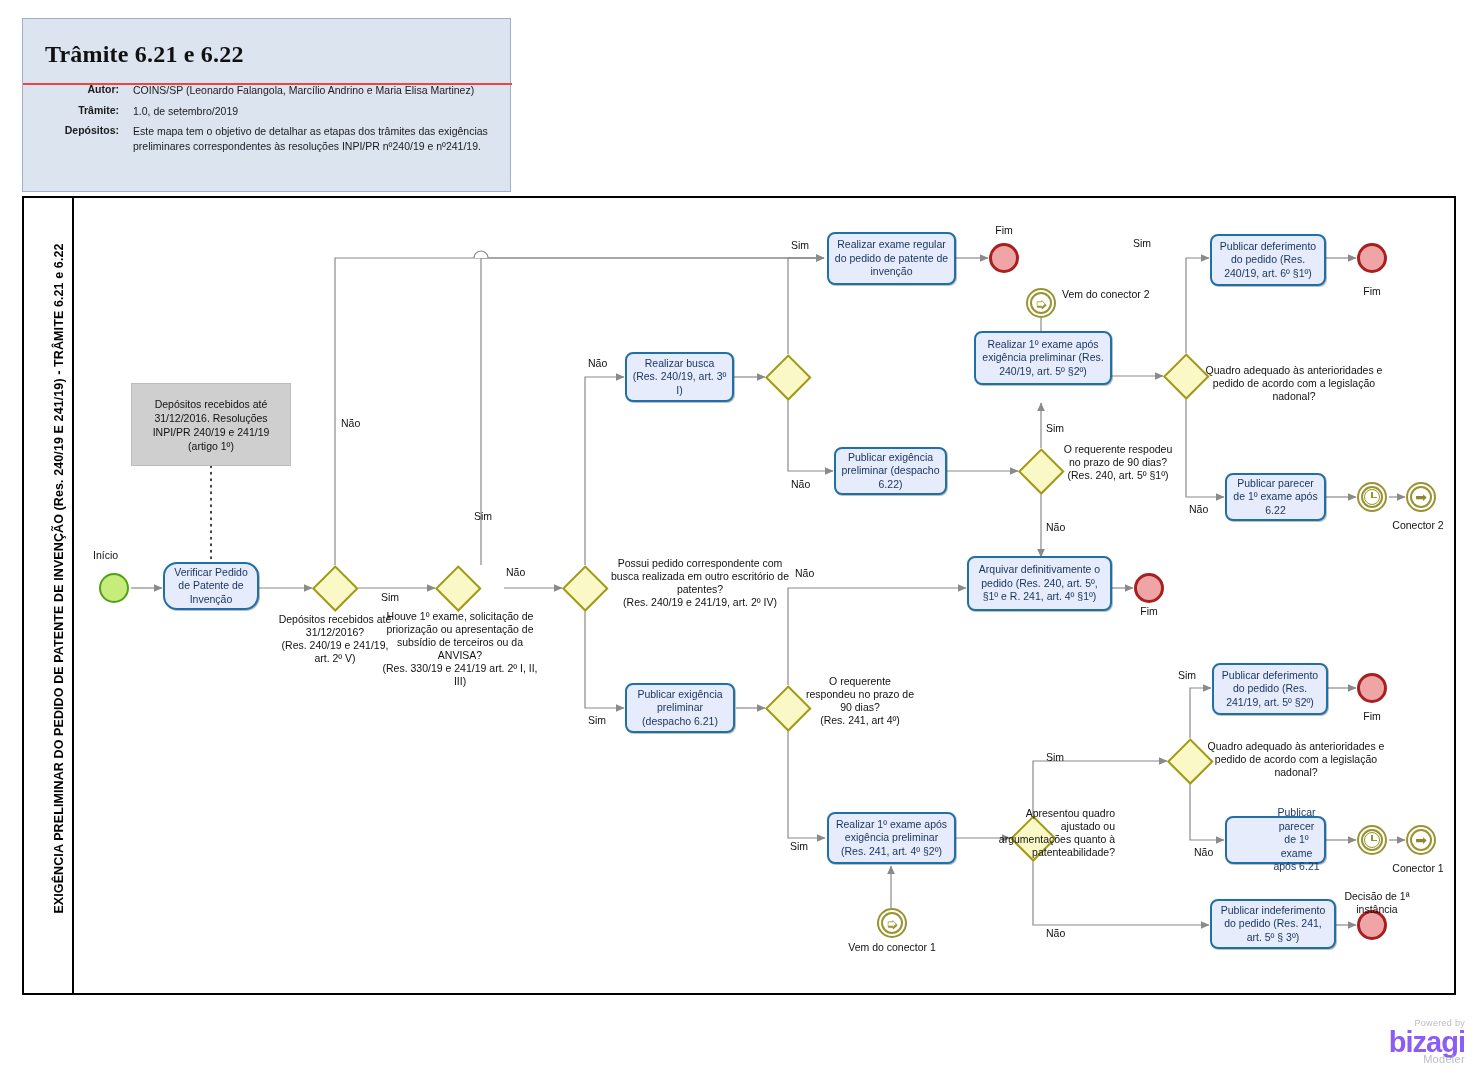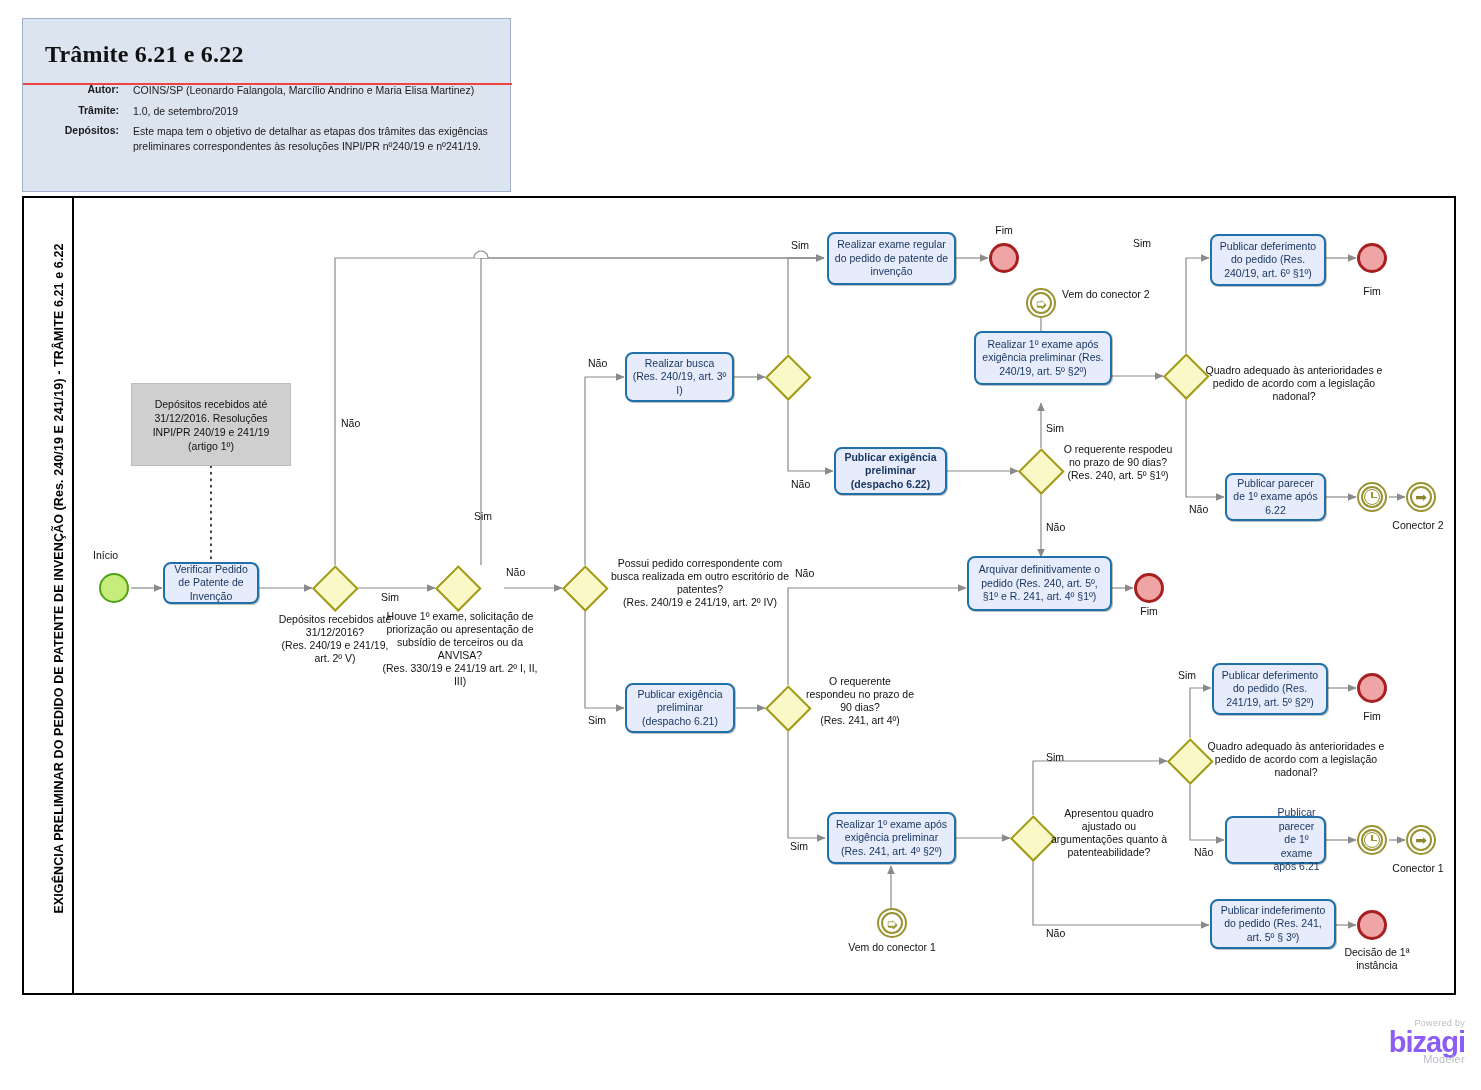--- a/index.html
+++ b/index.html
@@ -184,21 +184,21 @@
   </svg>
 
   <div class="canvas">
 
     <div class="ev start" style="left:99px;top:573px;"></div>
     <div class="lbl l" style="left:93px;top:549px;width:70px;">Início</div>
 
     <div class="note" style="left:131px;top:383px;width:160px;height:83px;">Depósitos recebidos até 31/12/2016.
 Resoluções INPI/PR 240/19 e 241/19 (artigo 1º)</div>
 
-    <div class="task" style="left:163px;top:562px;width:96px;height:42px;">Verificar Pedido de Patente de Invenção</div>
+    <div class="task" style="left:163px;top:562px;width:96px;height:48px;border-radius:14px;">Verificar Pedido de Patente de Invenção</div>
 
     <div class="gw" style="left:312px;top:565px;">
         <i></i>
       </div>
     <div class="lbl c" style="left:275px;top:613px;width:120px;">Depósitos recebidos até 31/12/2016?
 (Res. 240/19 e 241/19, art. 2º V)</div>
 
     <div class="gw" style="left:435px;top:565px;">
         <i></i>
       </div>
@@ -214,21 +214,21 @@
     <div class="task" style="left:625px;top:352px;width:109px;height:50px;">Realizar busca (Res. 240/19, art. 3º I)</div>
 
     <div class="gw" style="left:765px;top:354px;">
         <i></i>
       </div>
 
     <div class="task" style="left:827px;top:232px;width:129px;height:53px;">Realizar exame regular do pedido de patente de invenção</div>
     <div class="ev end" style="left:989px;top:243px;"></div>
     <div class="lbl c" style="left:974px;top:224px;width:60px;">Fim</div>
 
-    <div class="task" style="left:834px;top:447px;width:113px;height:48px;font-weight:bold;">Publicar exigência preliminar (despacho 6.22)</div>
+    <div class="task" style="left:834px;top:447px;width:113px;height:48px;">Publicar exigência preliminar (despacho 6.22)</div>
 
     <div class="gw" style="left:1018px;top:448px;">
         <i></i>
       </div>
     <div class="lbl c" style="left:1062px;top:443px;width:112px;">O requerente respodeu no prazo de 90 dias? (Res. 240, art. 5º §1º)</div>
 
     <div class="link" style="left:1026px;top:288px;">
       <div class="inner"></div>
       <div class="glyph" style="left:2px;top:2px;width:22px;height:22px;">➭</div>
     </div>
@@ -273,21 +273,21 @@
     <div class="task" style="left:827px;top:812px;width:129px;height:52px;">Realizar 1º exame após exigência preliminar (Res. 241, art. 4º §2º)</div>
     <div class="link" style="left:877px;top:908px;">
       <div class="inner"></div>
       <div class="glyph" style="left:2px;top:2px;width:22px;height:22px;">➭</div>
     </div>
     <div class="lbl c" style="left:845px;top:941px;width:94px;">Vem do conector 1</div>
 
     <div class="gw" style="left:1010px;top:815px;">
         <i></i>
       </div>
-    <div class="lbl c" style="left:1050px;top:807px;width:118px;">Apresentou quadro ajustado ou argumentações quanto à patenteabilidade?</div>
+    <div class="lbl c" style="left:997px;top:807px;width:118px;text-align:right;">Apresentou quadro ajustado ou argumentações quanto à patenteabilidade?</div>
 
     <div class="gw" style="left:1167px;top:738px;">
         <i></i>
       </div>
     <div class="lbl c" style="left:1205px;top:740px;width:182px;">Quadro adequado às anterioridades e pedido de acordo com a legislação nadonal?</div>
 
     <div class="task" style="left:1212px;top:663px;width:116px;height:52px;">Publicar deferimento do pedido (Res. 241/19, art. 5º §2º)</div>
     <div class="ev end" style="left:1357px;top:673px;"></div>
     <div class="lbl c" style="left:1342px;top:710px;width:60px;">Fim</div>
 
@@ -299,21 +299,21 @@
         <div class="h2"></div>
     </div>
     <div class="link filled" style="left:1406px;top:825px;">
       <div class="inner" style="background:#fff;"></div>
       <div class="glyph" style="left:2px;top:2px;width:22px;height:22px;font-size:14px;color:#8e8729;">➡</div>
     </div>
     <div class="lbl c" style="left:1368px;top:862px;width:100px;">Conector 1</div>
 
     <div class="task" style="left:1210px;top:899px;width:126px;height:50px;">Publicar indeferimento do pedido (Res. 241, art. 5º § 3º)</div>
     <div class="ev end" style="left:1357px;top:910px;"></div>
-    <div class="lbl c" style="left:1331px;top:946px;width:92px;">Decisão de 1ª instância</div>
+    <div class="lbl c" style="left:1331px;top:890px;width:92px;">Decisão de 1ª instância</div>
 
     <div class="flowlbl" style="left:341px;top:417px;">Não</div>
     <div class="flowlbl" style="left:381px;top:591px;">Sim</div>
     <div class="flowlbl" style="left:474px;top:510px;">Sim</div>
     <div class="flowlbl" style="left:506px;top:566px;">Não</div>
     <div class="flowlbl" style="left:588px;top:357px;">Não</div>
     <div class="flowlbl" style="left:588px;top:714px;">Sim</div>
     <div class="flowlbl" style="left:791px;top:239px;">Sim</div>
     <div class="flowlbl" style="left:791px;top:478px;">Não</div>
     <div class="flowlbl" style="left:1046px;top:422px;">Sim</div>

